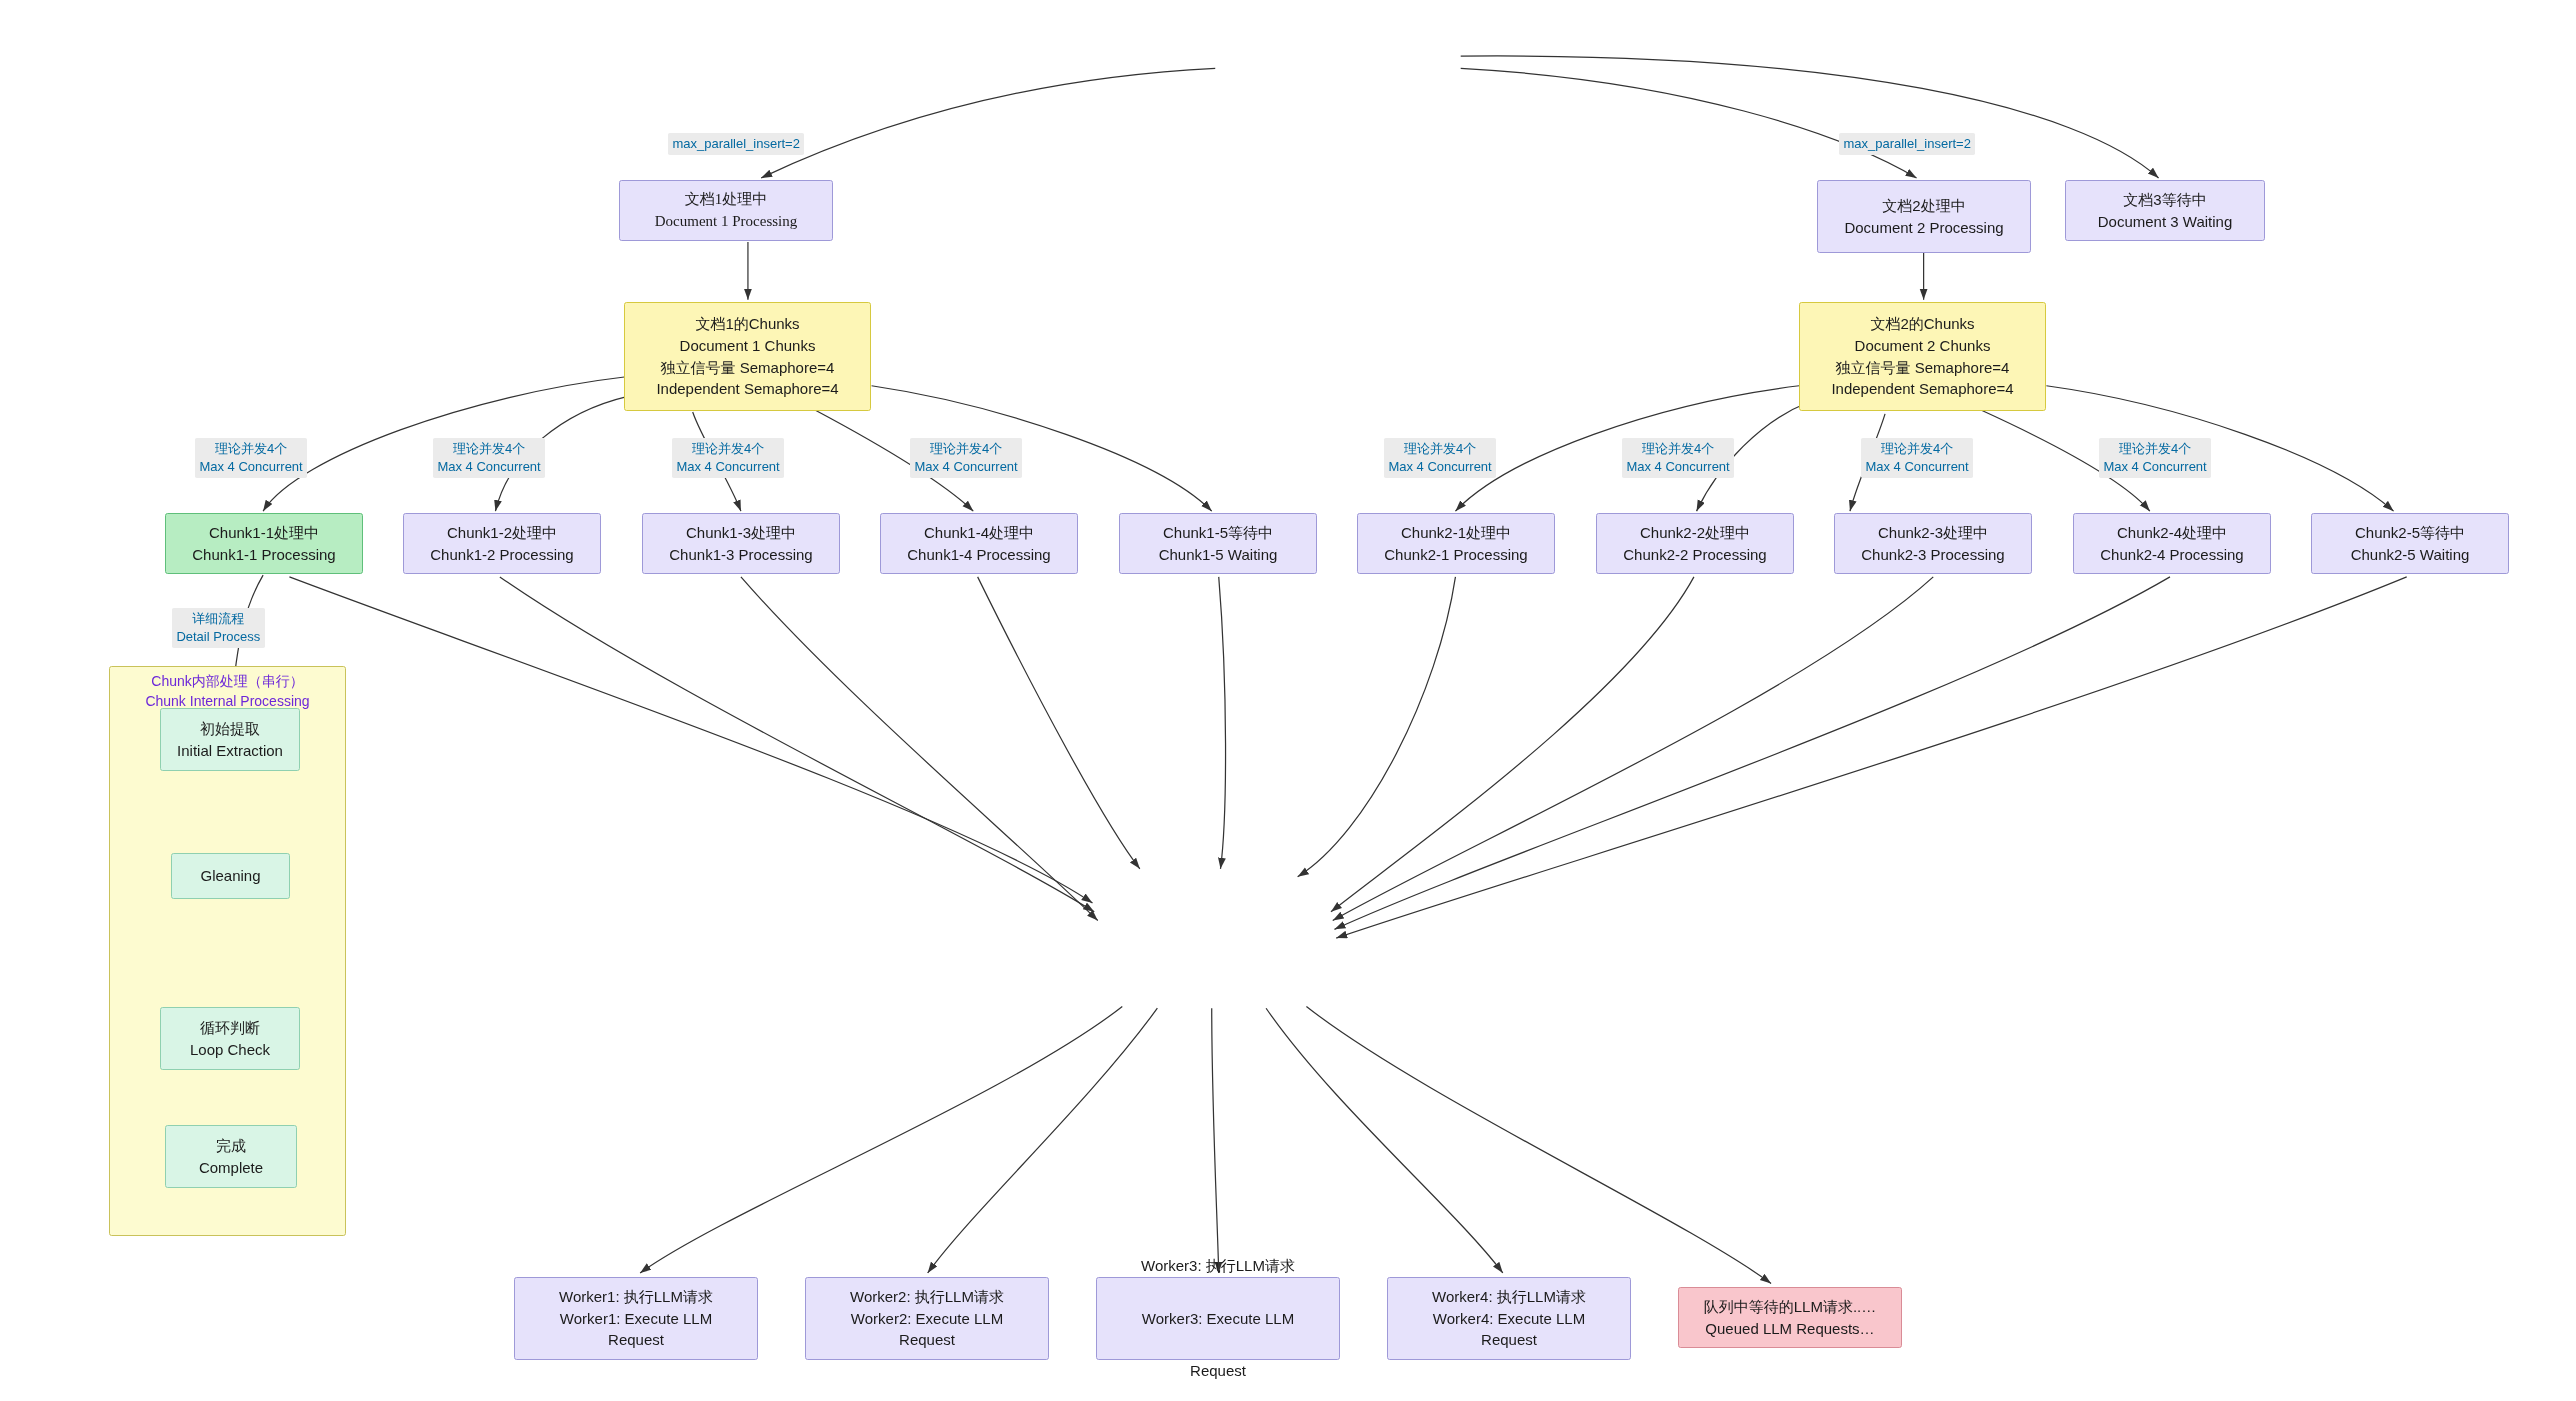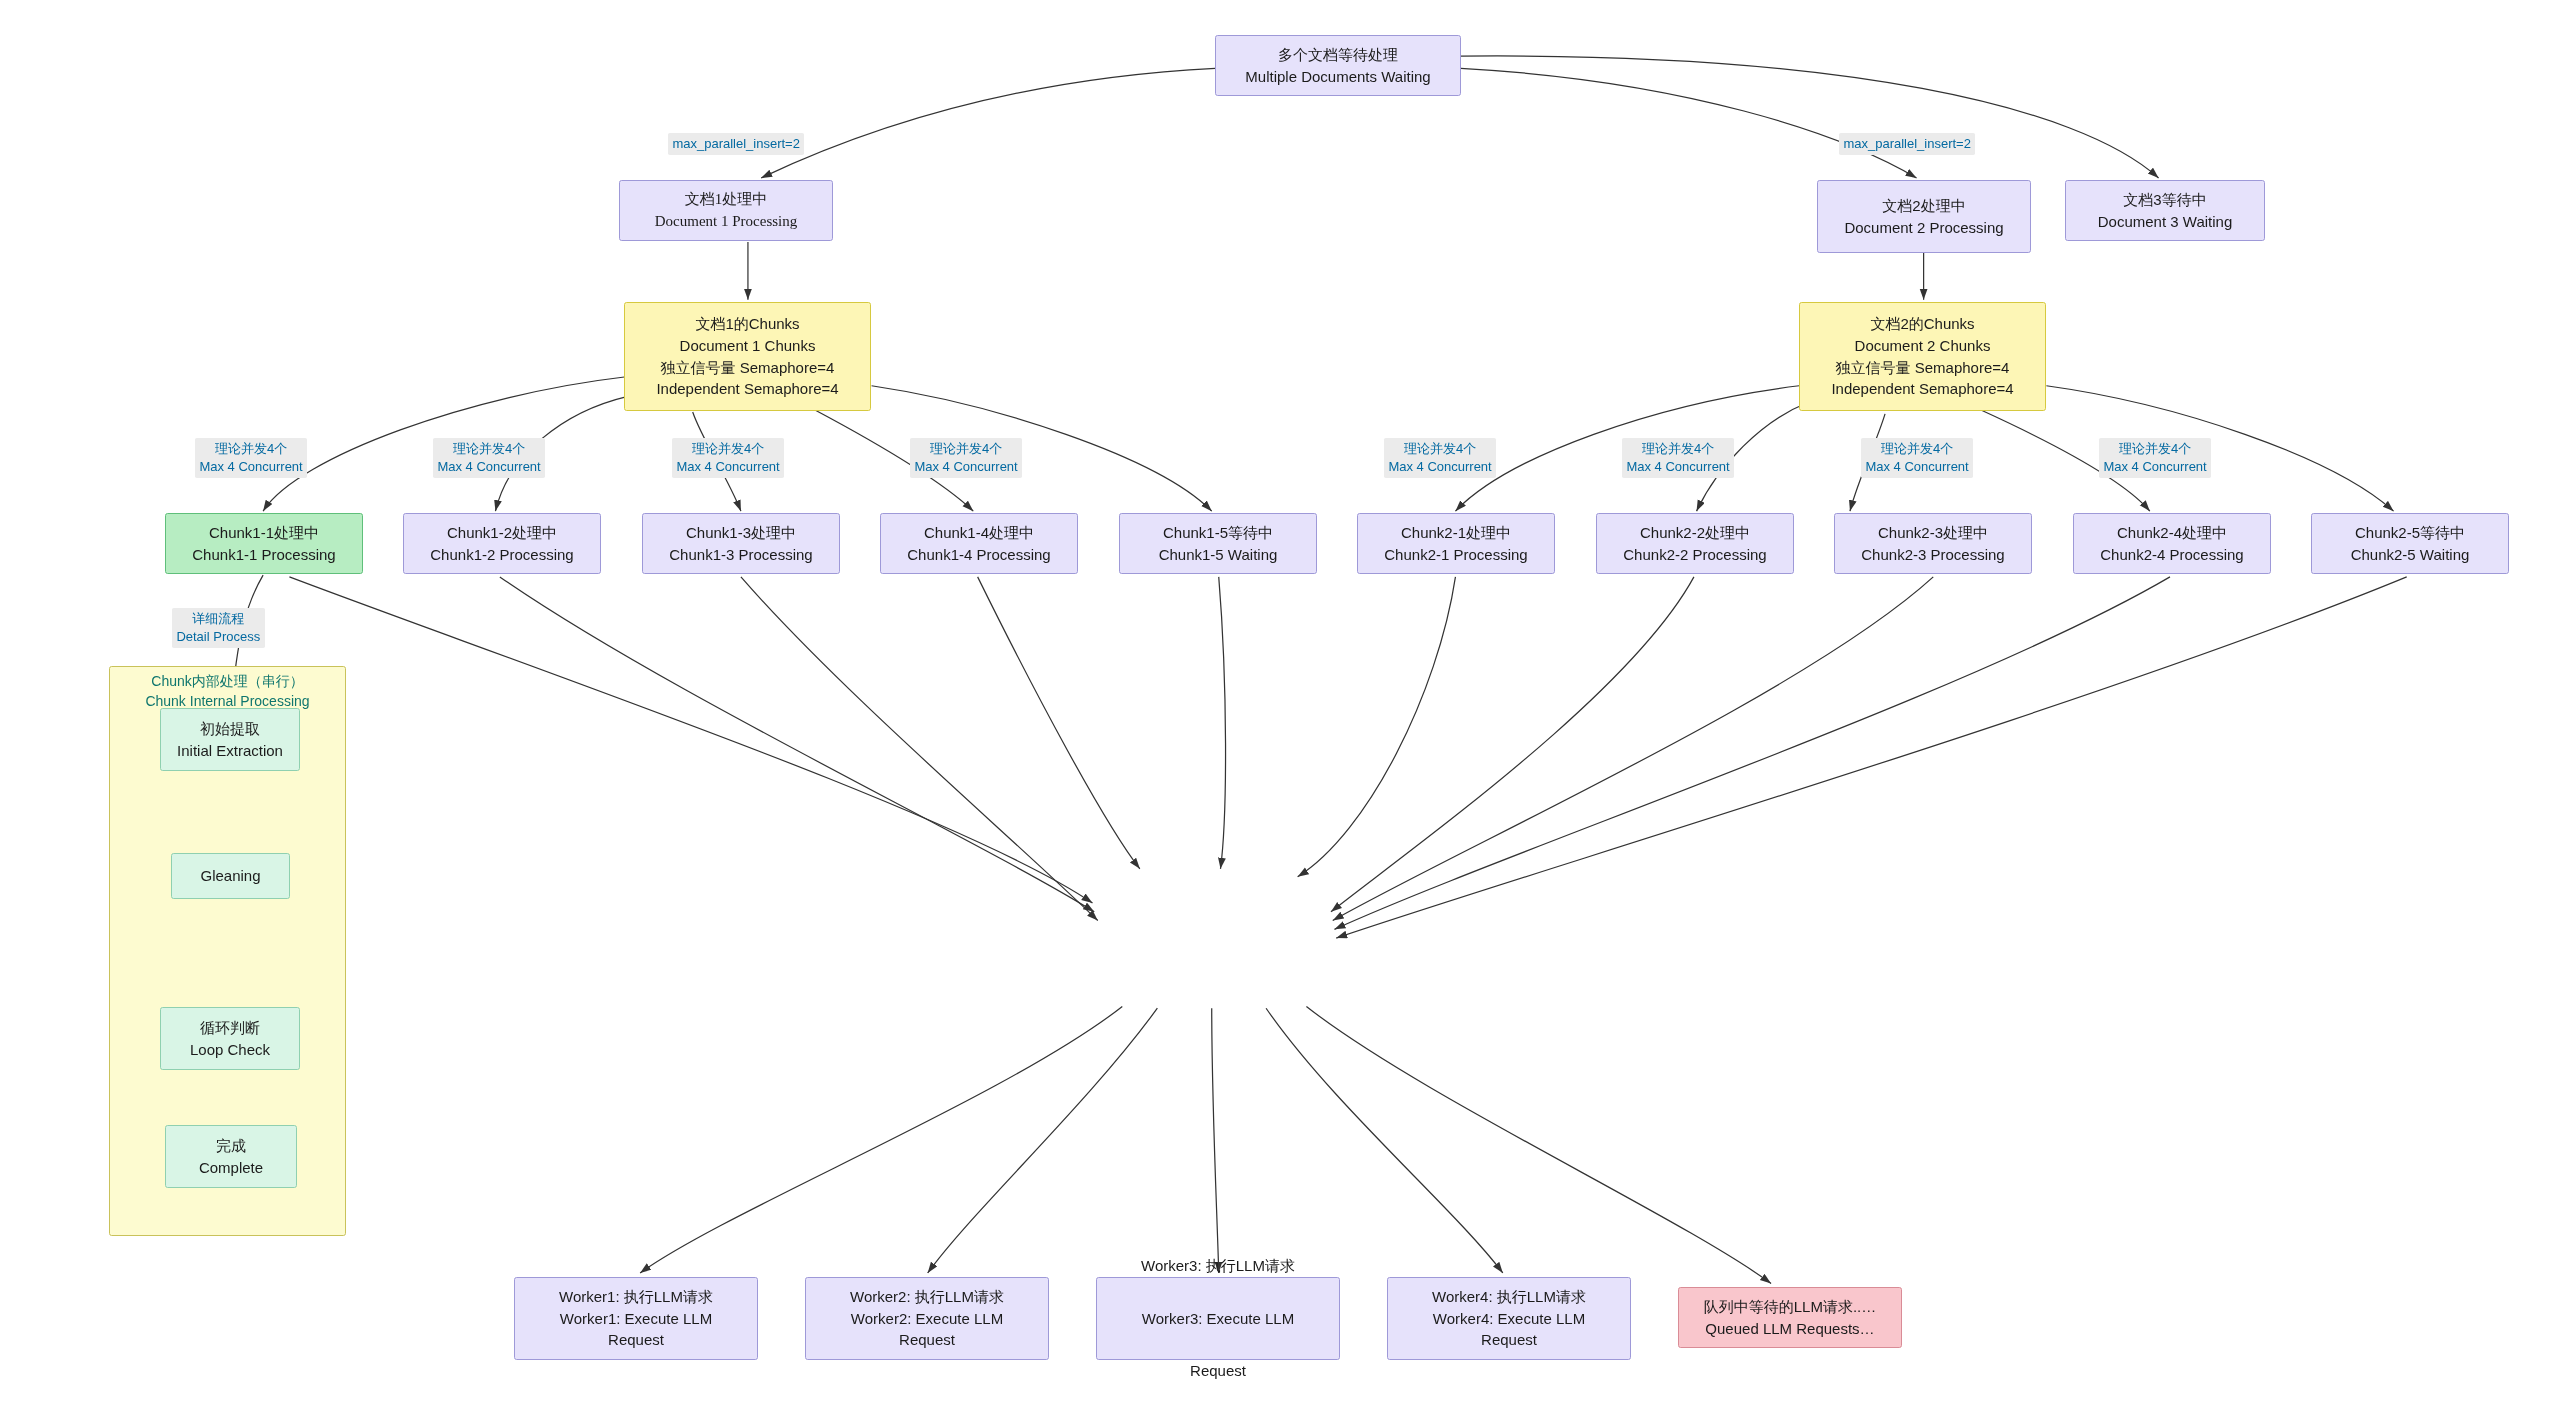--- a/index.html
+++ b/index.html
@@ -64,21 +64,21 @@
     position: absolute;
     box-sizing: border-box;
     background: #fdfbd0;
     border: 0.9px solid #c9c25a;
     border-radius: 2.6px;
   }
   .subgraph-title {
     position: absolute;
     font-size: 14px;
     line-height: 1.4;
-    color: #0f766e;
+    color: #6d28d9;
     text-align: center;
     white-space: nowrap;
   }
   .bold-red { color: #c62828; }
 </style>
 </head>
 <body>
 
 <div id="canvas">
 
@@ -131,24 +131,20 @@
       <path d="M1382,1150 C1382,1260 1388,1380 1390,1452"></path>
       <path d="M1444,1150 C1520,1260 1660,1380 1714,1452"></path>
       <path d="M1490,1148 C1620,1250 1920,1390 2020,1464"></path>
     </g>
   </svg>
 
   <div class="subgraph" style="left:109px; top:666px; width:237px; height:570px;"></div>
   <div class="subgraph-title" style="left:109px; top:672px; width:237px;">Chunk内部处理（串行）</div>
   <div class="subgraph-title" style="left:109px; top:692px; width:237px;text-align:center;">Chunk Internal Processing</div>
 
-  <div class="node lilac" style="left:1215px; top:35px; width:246px; height:61px;">
-    <span class="line">多个文档等待处理</span>
-    <span class="line">Multiple Documents Waiting</span>
-  </div>
 
   <div class="node lilac" style="left:619px; top:180px; width:214px; height:61px;font-family:Liberation Serif, serif;">
     <span class="line">文档1处理中</span>
     <span class="line">Document 1 Processing</span>
   </div>
 
   <div class="node lilac" style="left:1817px; top:180px; width:214px; height:73px;">
     <span class="line">文档2处理中</span>
     <span class="line">Document 2 Processing</span>
   </div>

